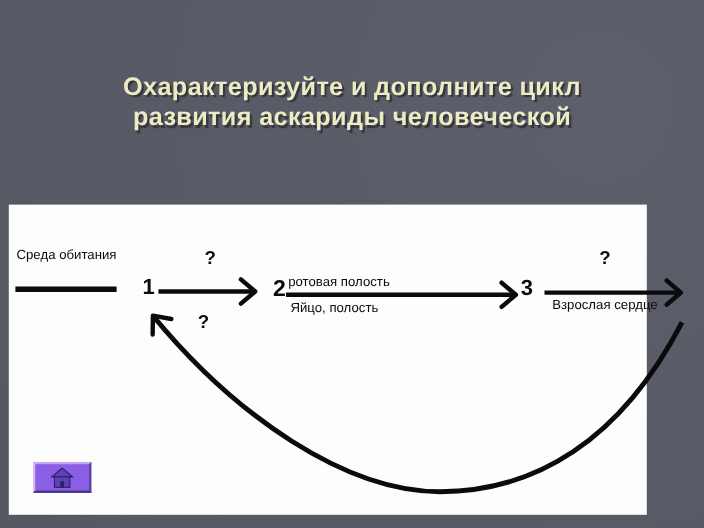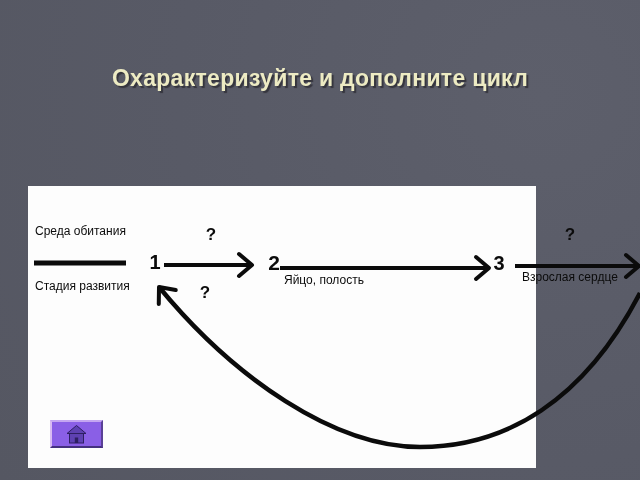--- a/index.html
+++ b/index.html
@@ -10,21 +10,21 @@
   }
   
   .title{
     position:absolute;left:0;top:64px;width:100%;
     text-align:center;color:#edebc3;font-weight:bold;
     font-size:23px;line-height:28px;letter-spacing:.3px;
     text-shadow:2px 2px 1px #35353d;
   }
   
   .panel{
-    position:absolute;left:28px;top:186px;width:508px;height:282px;
+    position:absolute;left:8px;top:186px;width:580px;height:282px;
     background:#fdfdfd;
   }
   .panel svg.art{position:absolute;left:0;top:0;}
   .lbl{
     position:absolute;color:#0b0b0b;font-size:12px;line-height:14px;
     white-space:nowrap;
   }
   .num{
     position:absolute;color:#0b0b0b;font-size:20px;font-weight:bold;
     transform:translate(-50%,-50%);
@@ -43,45 +43,46 @@
     padding:0;cursor:pointer;display:flex;align-items:center;justify-content:center;
   }
 </style>
 </head>
 <body>
 
 <div class="stage">
 
   <div class="title">
     <div>Охарактеризуйте и дополните цикл</div>
+    <div>развития аскариды человеческой</div>
   </div>
 
   <div class="panel">
 
     <svg class="art" width="616" height="282" viewBox="0 0 616 282">
       <defs>
         <marker id="ah" markerUnits="userSpaceOnUse" markerWidth="40" markerHeight="40" viewBox="-20 -20 40 40" refX="0" refY="0" orient="auto">
           <path d="M -13 -11 L 0 0 L -13 11" fill="none" stroke="#0b0b0b" stroke-width="4" stroke-linecap="round" stroke-linejoin="round"></path>
         </marker>
       </defs>
       <line x1="6" y1="77" x2="98" y2="77" stroke="#0b0b0b" stroke-width="5"></line>
       <line x1="136" y1="79" x2="224" y2="79" stroke="#0b0b0b" stroke-width="4" marker-end="url(#ah)"></line>
       <line x1="252" y1="82" x2="461" y2="82" stroke="#0b0b0b" stroke-width="4" marker-end="url(#ah)"></line>
       <line x1="487" y1="80" x2="611" y2="80" stroke="#0b0b0b" stroke-width="4" marker-end="url(#ah)"></line>
       <path d="M 612 107 C 556 215, 478 261, 392 261 C 306 261, 206 192, 131 101" fill="none" stroke="#0b0b0b" stroke-width="4.5" marker-end="url(#ah)"></path>
     </svg>
 
     <div class="lbl" style="left:7px;top:38px">Среда обитания</div>
-    <div class="lbl" style="left:7px;top:93px">Стадия развития</div>
 
     <div class="num" style="left:127px;top:76px">1</div>
     <div class="qmark" style="left:183px;top:49px">?</div>
     <div class="qmark" style="left:177px;top:107px">?</div>
 
     <div class="num" style="left:246px;top:77px;font-size:21px">2</div>
+    <div class="lbl" style="left:254px;top:63px">ротовая полость</div>
     <div class="lbl" style="left:256px;top:87px">Яйцо, полость</div>
 
     <div class="num" style="left:471px;top:77px">3</div>
     <div class="qmark" style="left:542px;top:49px">?</div>
     <div class="lbl" style="left:494px;top:84px">Взрослая сердце</div>
 
     <button class="home-btn">
       <span style="display:inline-flex">
         <svg width="21" height="19" viewBox="0 0 21 19">
           <polygon points="10.5,0.5 20,8.5 1,8.5" fill="#5e41b2" stroke="#2e1f63" stroke-width="1"></polygon>

